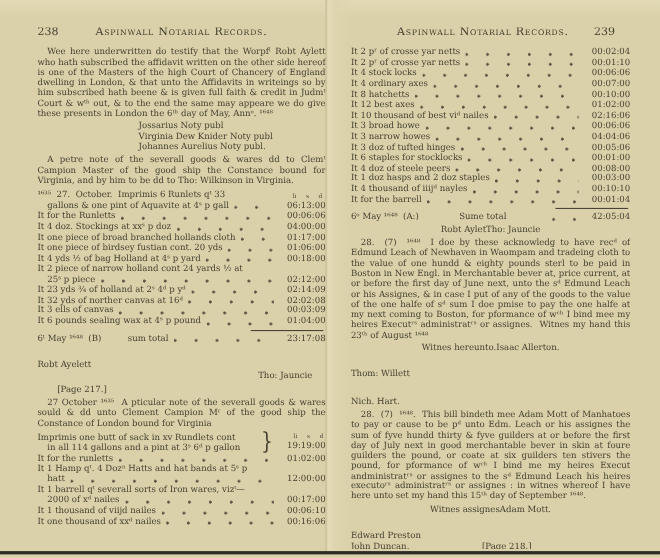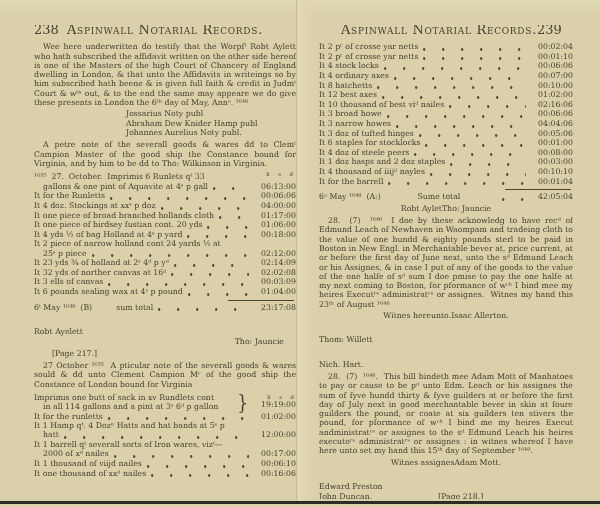--- a/index.html
+++ b/index.html
@@ -9,31 +9,31 @@
             background:linear-gradient(180deg,#e2dab4 0,rgba(226,218,180,0) 100%);}
   .gutter{position:absolute;left:296px;top:0;height:501px;width:22px;
           background:linear-gradient(90deg,#bfb38c 0,#e4dcb8 2px,#ded5af 9px,rgba(218,209,171,0) 22px);}
   .bottom-edge{position:absolute;left:0;top:501px;width:600px;height:3px;background:#2c2b25;}
 
   .page{position:absolute;top:25px;height:474px;overflow:hidden;font-size:7.8px;line-height:9.3px;}
   .page-left{left:34px;width:262px;}
   .page-right{left:319px;width:254px;}
 
   .pg-header{display:flex;align-items:baseline;font-variant:small-caps;
-             font-size:13px;letter-spacing:.7px;margin-bottom:8px;}
+             font-size:10px;letter-spacing:.7px;margin-bottom:8px;}
   .pg-header .num{font-variant:normal;letter-spacing:0;width:22px;}
   .pg-header .num.r{text-align:right;margin-right:14px;}
   .pg-header .title{flex:1;text-align:center;}
   .pg-header .spacer{width:22px;}
 
   .para{margin:3px 0 0;text-align:justify;text-indent:9px;}
   .sigblock{margin:2px 0 3px 92px;}
 
   .ledger{margin-top:4px;}
-  .lrow{display:flex;align-items:flex-start;line-height:9.6px;}
+  .lrow{display:flex;align-items:flex-end;line-height:9.6px;}
   .lbl{white-space:nowrap;}
   .ind{padding-left:9px;}
   .fill{flex:1;}
   .dots{flex:1;align-self:flex-end;height:3px;margin:0 3px 1px 5px;
         background-image:radial-gradient(circle at 1.2px 1.5px,#5a5342 1.05px,rgba(0,0,0,0) 1.5px);
         background-size:19px 3px;background-repeat:repeat-x;background-position:0 100%;}
   .dots.short{flex:0 0 24px;}
   .val{flex:none;width:44px;text-align:right;white-space:nowrap;}
   .lsd{flex:none;width:44px;text-align:right;font-size:5.3px;line-height:5px;
        word-spacing:7px;padding-right:3px;}
@@ -64,21 +64,21 @@
     <div class="pg-header">
       <span class="num">238</span>
       <span class="title">Aspinwall Notarial Records.</span>
       <span class="spacer"></span>
     </div>
 
     <p class="para">Wee here underwritten do testify that the Worpfˡ Robt Aylett who hath subscribed the affidavit written on the other side hereof is one of the Masters of the high Court of Chancery of England dwelling in London, &amp; that unto the Affidavits in writeings so by him subscribed hath beene &amp; is given full faith &amp; credit in Judmᵗ Court &amp; wᵗʰ out, &amp; to the end the same may appeare we do give these presents in London the 6ᵗʰ day of May, Annᵒ. ¹⁶⁴⁸</p>
 
     <div class="sigblock">
       <div>Jossarius Noty publ</div>
-      <div>Abraham Dew Knider Hamp publ</div>
+      <div>Virginia Dew Knider Noty publ</div>
       <div>Johannes Aurelius Noty publ.</div>
     </div>
 
     <p class="para">A petre note of the severall goods &amp; wares dd to Clemᵗ Campion Master of the good ship the Constance bound for Virginia, and by him to be dd to Tho: Wilkinson in Virginia.</p>
 
     <div class="ledger">
       <div>
         <div class="lrow">
           <span class="lbl">¹⁶³⁵&nbsp;&nbsp;27.&nbsp;&nbsp;October.&nbsp;&nbsp;Imprimis 6 Runlets qᵗ 33</span>
           <span class="fill"></span>

